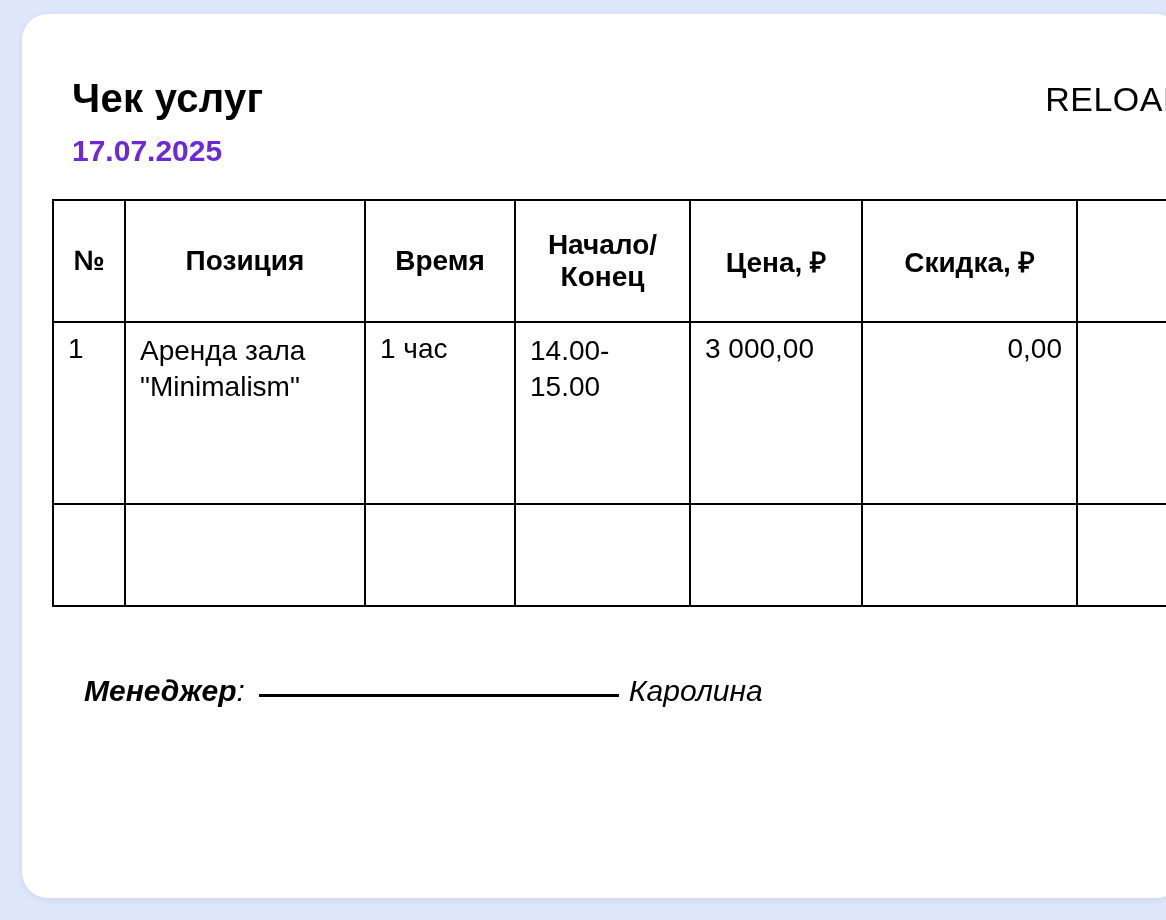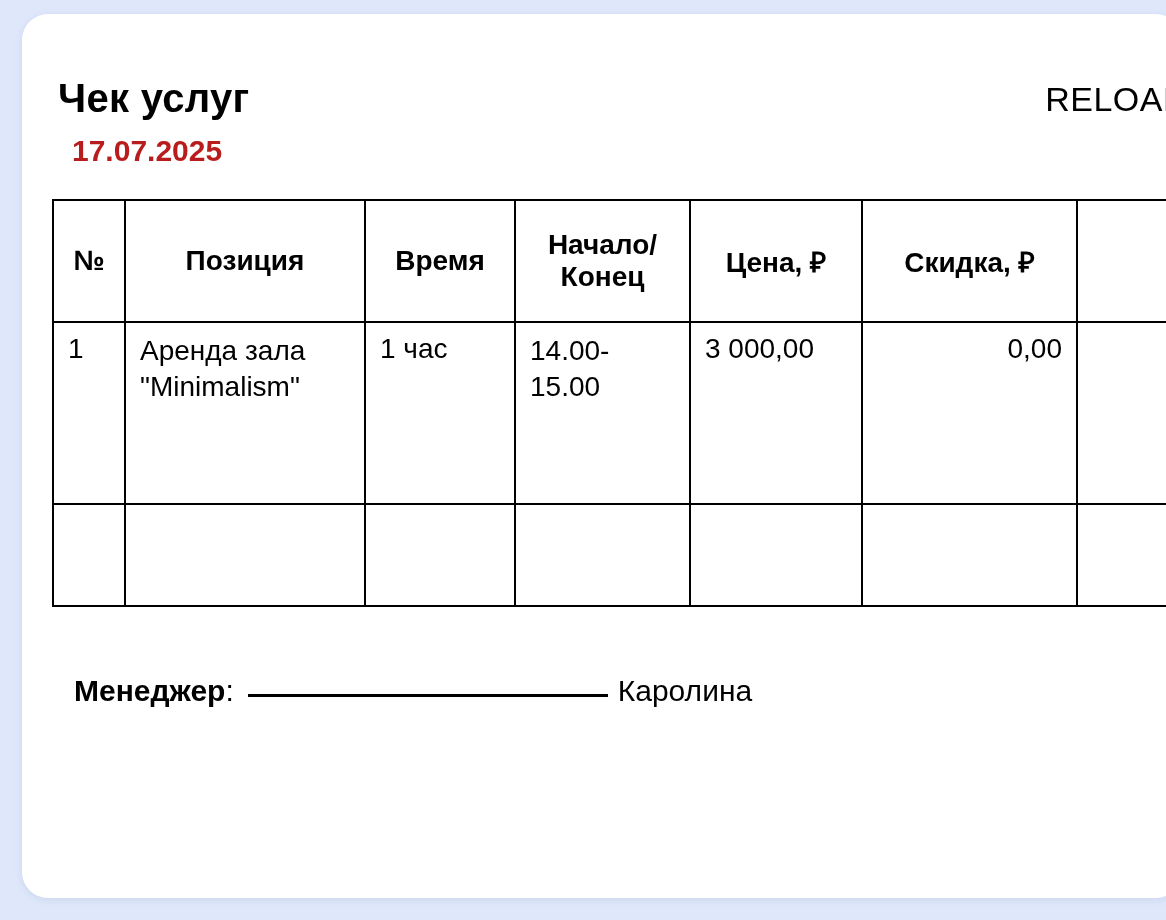--- a/index.html
+++ b/index.html
@@ -36,35 +36,35 @@
     position: absolute;
     right: -6px;
     top: 66px;
     font-size: 34px;
     color: #000000;
     letter-spacing: 0.5px;
     white-space: nowrap;
   }
   .doc-title {
     position: absolute;
-    left: 36px;
+    left: 50px;
     top: 62px;
     font-size: 40px;
     font-weight: bold;
     color: #000000;
     margin: 0;
     letter-spacing: 0.3px;
   }
   .doc-date {
     position: absolute;
     left: 50px;
     top: 120px;
     font-size: 30px;
     font-weight: bold;
-    color: #b91c1c;
+    color: #6d28d9;
   }
   table.receipt-table {
     position: absolute;
     left: 30px;
     top: 185px;
     width: 1160px;
     border-collapse: collapse;
     table-layout: fixed;
   }
   table.receipt-table th,
@@ -91,23 +91,24 @@
   td.cell-num   { text-align: left; }
   td.cell-pos   { text-align: left; line-height: 1.28; }
   td.cell-time  { text-align: left; }
   td.cell-range { line-height: 1.28; }
   td.cell-price { text-align: left; border-radius: 29px; }
   td.cell-disc  { text-align: right; }
   tr.body-row td { height: 160px; }
   tr.total-row td { height: 80px; }
   .footer-block {
     position: absolute;
-    left: 52px;
+    left: 62px;
     top: 660px;
     width: 1080px;
+    font-style: italic;
   }
   .footer-line {
     font-size: 30px;
     color: #000000;
     margin-bottom: 28px;
     white-space: nowrap;
   }
   .footer-line .lbl {
     font-weight: bold;
   }

